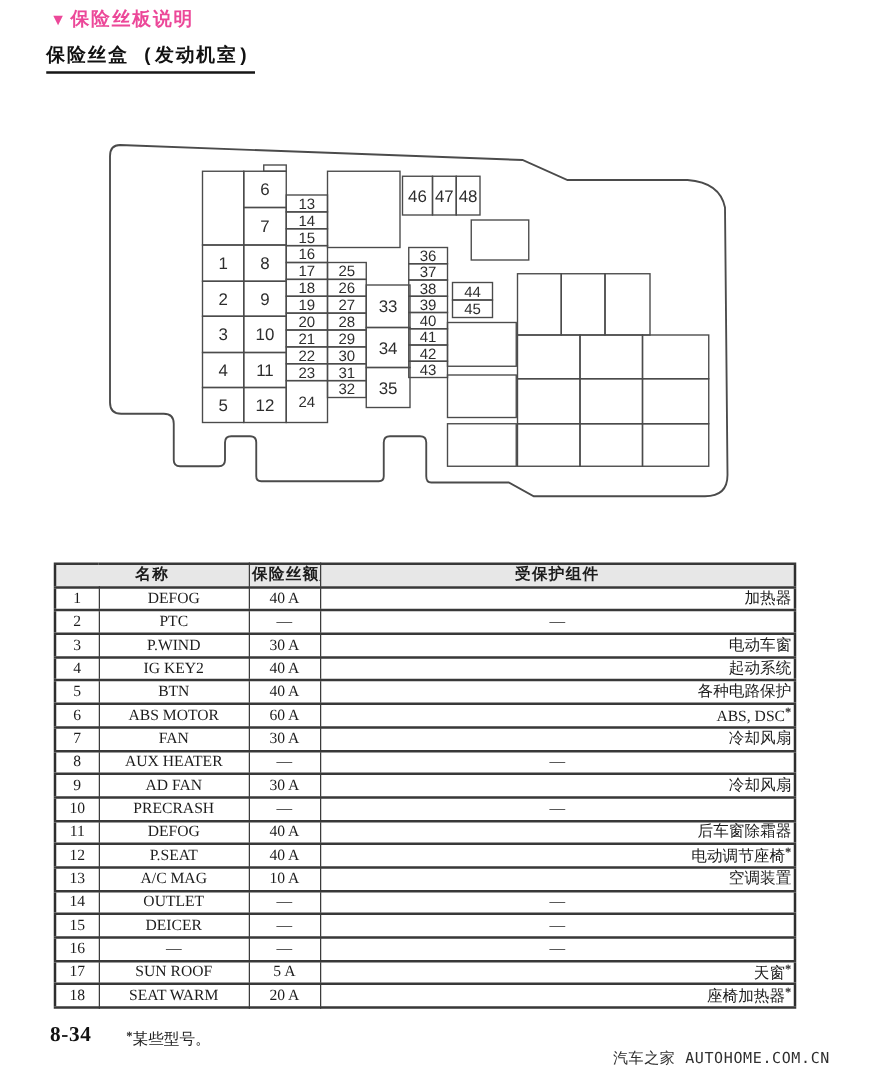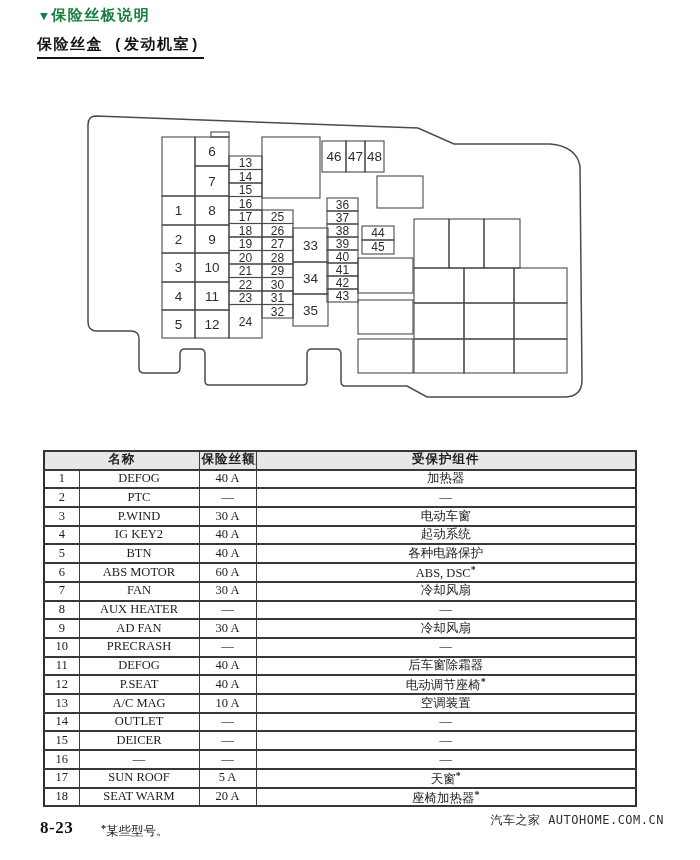--- a/index.html
+++ b/index.html
@@ -4,22 +4,22 @@
 <style>
   html,body{margin:0;padding:0;}
   body{
     width:700px;height:860px;position:relative;overflow:hidden;
     background:#ffffff;
     font-family:"Liberation Serif","DejaVu Serif",serif;
     color:#1c1c1c;
   }
   .hdr-title{
     position:absolute;left:40px;top:6px;
-    font-family:Liberation Mono, monospace;
-    font-weight:700;font-size:15px;letter-spacing:1.5px;color:#15803d;
+    font-family:Liberation Serif, serif;
+    font-weight:700;font-size:15px;letter-spacing:1.5px;color:#ec4899;
   }
   .hdr-title .marker{font-size:13px;margin-right:2px;}
   .hdr-sub{
     position:absolute;left:37px;top:35px;
     font-family:Liberation Mono, monospace;
     font-weight:700;font-size:15px;letter-spacing:1.5px;color:#111;
     border-bottom:2px solid #161616;padding:0 3px 3px 0;display:inline-block;
   }
   svg.diagram{position:absolute;left:80px;top:104px;}
   svg.diagram text{
@@ -42,30 +42,30 @@
     height:16.7px;padding:0 2px;
     line-height:1.1;
     overflow:hidden;white-space:nowrap;
   }
   table.fuse tr{border-top:2px solid #383838;border-bottom:2px solid #383838;}
   table.fuse thead th{
     background:#e7e7e7;font-weight:700;
     font-size:12.5px;letter-spacing:1px;
   }
   td.center{text-align:center;}
-  td.comp{text-align:center;padding-left:5px;}
+  td.comp{text-align:right;padding-left:5px;}
   .star{font-weight:700;font-size:10px;vertical-align:4px;letter-spacing:0;}
   .pageno{
     position:absolute;left:40px;top:818px;
     font-weight:700;font-size:17px;letter-spacing:.5px;color:#111;
   }
   .footnote{position:absolute;left:101px;top:823px;font-size:12.5px;color:#222;}
   .footnote .star{vertical-align:3px;}
   .watermark{
-    position:absolute;right:36px;top:812px;
+    position:absolute;right:36px;top:838px;
     font-family:"DejaVu Sans Mono","Liberation Mono",monospace;
     font-size:12px;color:#2f2f2f;letter-spacing:.5px;
   }
 </style>
 </head>
 <body>
 
 <div class="hdr-title"><span class="marker">▼</span><span>保险丝板说明</span></div>
 
 <div class="hdr-sub">保险丝盒 (发动机室)</div>
@@ -308,17 +308,17 @@
       </tr>
       <tr>
         <td class="center">18</td>
         <td class="center">SEAT WARM</td>
         <td class="center">20 A</td>
         <td class="comp">座椅加热器<span class="star">*</span></td>
       </tr>
     </tbody>
 </table>
 
-<div class="pageno">8-23</div>
+<div class="pageno">8-34</div>
 
 <div class="footnote"><span class="star">*</span><span>某些型号。</span></div>
 
 <div class="watermark"><span>汽车之家</span> <span>AUTOHOME.COM.CN</span></div>
 
 </body></html>

